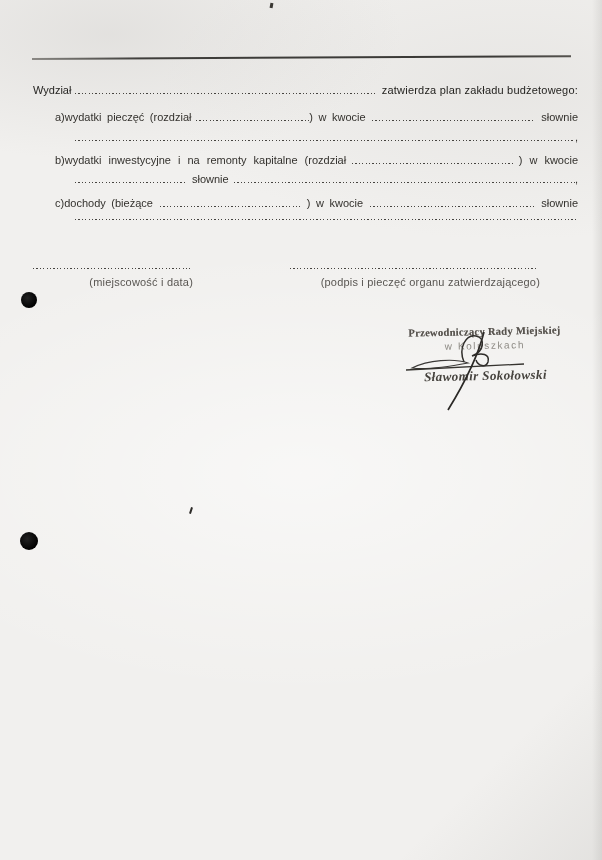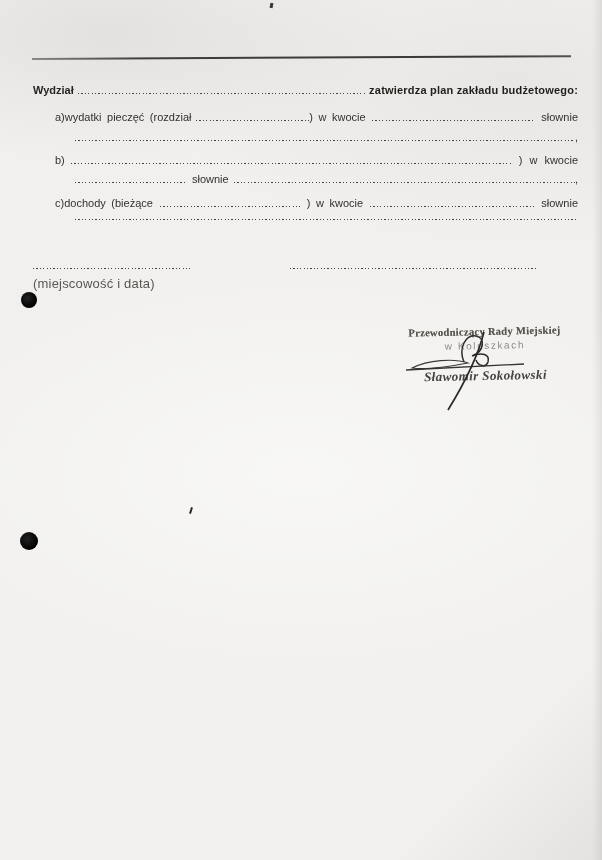--- a/index.html
+++ b/index.html
@@ -39,27 +39,27 @@
     background-repeat:no-repeat;
     min-width:10px;
   }
   .dots-line{
     background-image:repeating-linear-gradient(to right,#45433f 0,#45433f 1.2px,transparent 1.2px,transparent 3.4px);
     background-size:100% 1.3px;
     background-position:0 100%;
     background-repeat:no-repeat;
     height:10px;
   }
-  .hdr-label{font-weight:bold;color:#262522;}
-  .hdr-suffix{font-weight:bold;color:#1f1e1b;letter-spacing:.2px;}
+  .hdr-label{font-weight:normal;color:#262522;}
+  .hdr-suffix{font-weight:normal;color:#1f1e1b;letter-spacing:.2px;}
   .marker{flex:0 0 20px;}
   .item-txt{word-spacing:2.5px;}
   .small-label{
-    font-size:13px;color:#595652;letter-spacing:.2px;
-    text-align:left;white-space:nowrap;
+    font-size:11px;color:#595652;letter-spacing:.2px;
+    text-align:right;white-space:nowrap;
   }
   .top-rule{
     left:32px;top:58px;width:539px;height:2px;
     background:linear-gradient(to right,#8a8884,#3f3e3b 20%,#3a3936 85%,#55534f);
     transform:rotate(-0.3deg);
     transform-origin:left center;
   }
   .hole{
     border-radius:50%;
     background:radial-gradient(circle at 40% 38%,#222,#000 70%);
@@ -114,20 +114,21 @@
     <span class="txt item-txt">słownie</span>
   </div>
 
   <div class="abs row" style="left:75px;top:130px;width:503px;">
     <span class="dots"></span>
     <span class="txt">,</span>
   </div>
 
   <div class="abs row" style="left:55px;top:153px;width:523px;">
     <span class="txt marker">b)</span>
+    <span class="txt item-txt" style="word-spacing:4px;">wydatki inwestycyjne i na remonty kapitalne (rozdział</span>
     <span class="dots" style="margin:0 6px;"></span>
     <span class="txt item-txt" style="word-spacing:4px;">) w kwocie</span>
   </div>
 
   <div class="abs row" style="left:75px;top:172px;width:503px;">
     <span class="dots" style="flex:0 0 112px;"></span>
     <span class="txt item-txt" style="margin:0 5px;">słownie</span>
     <span class="dots"></span>
     <span class="txt">,</span>
   </div>
@@ -140,20 +141,21 @@
     <span class="dots" style="flex-grow:1.35;margin:0 7px;"></span>
     <span class="txt item-txt">słownie</span>
   </div>
 
   <div class="abs dots-line" style="left:75px;top:210px;width:503px;"></div>
 
   <div class="abs dots-line" style="left:33px;top:259px;width:157px;"></div>
   <div class="abs dots-line" style="left:290px;top:259px;width:247px;"></div>
 
   <div class="abs small-label" style="left:33px;top:276px;width:160px;">(miejscowość i data)</div>
+  <div class="abs small-label" style="left:288px;top:276px;width:252px;">(podpis i pieczęć organu zatwierdzającego)</div>
 
   <div class="abs hole" style="left:21px;top:292px;width:16px;height:16px;"></div>
   <div class="abs hole" style="left:20px;top:532px;width:18px;height:18px;"></div>
 
   <div class="abs stamp">
     <div class="stamp-line1">Przewodniczący Rady Miejskiej</div>
     <div class="stamp-line2">w Koluszkach</div>
     <div class="stamp-name">Sławomir Sokołowski</div>
   </div>
 

